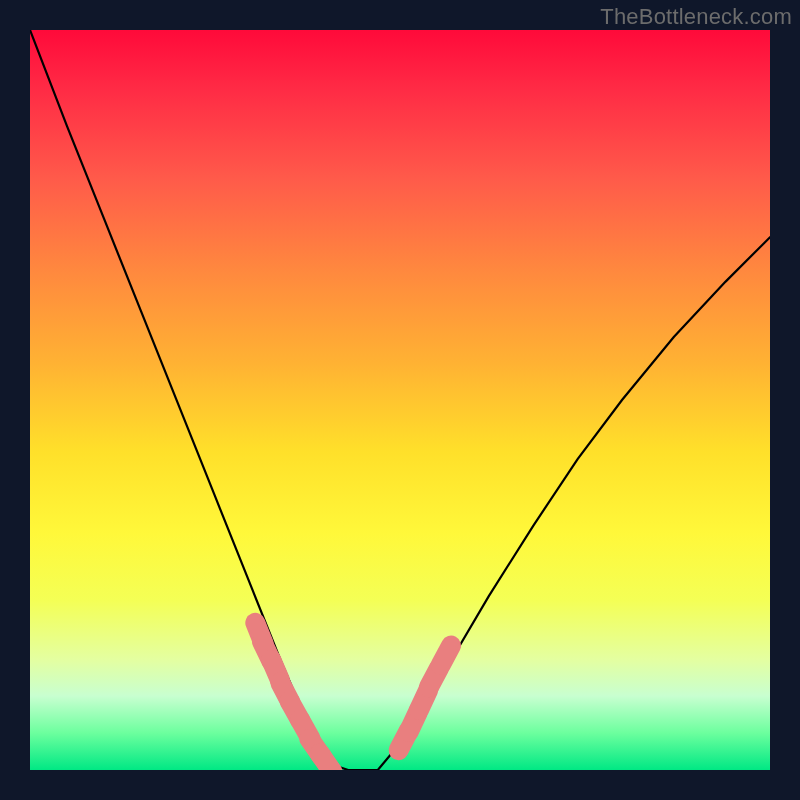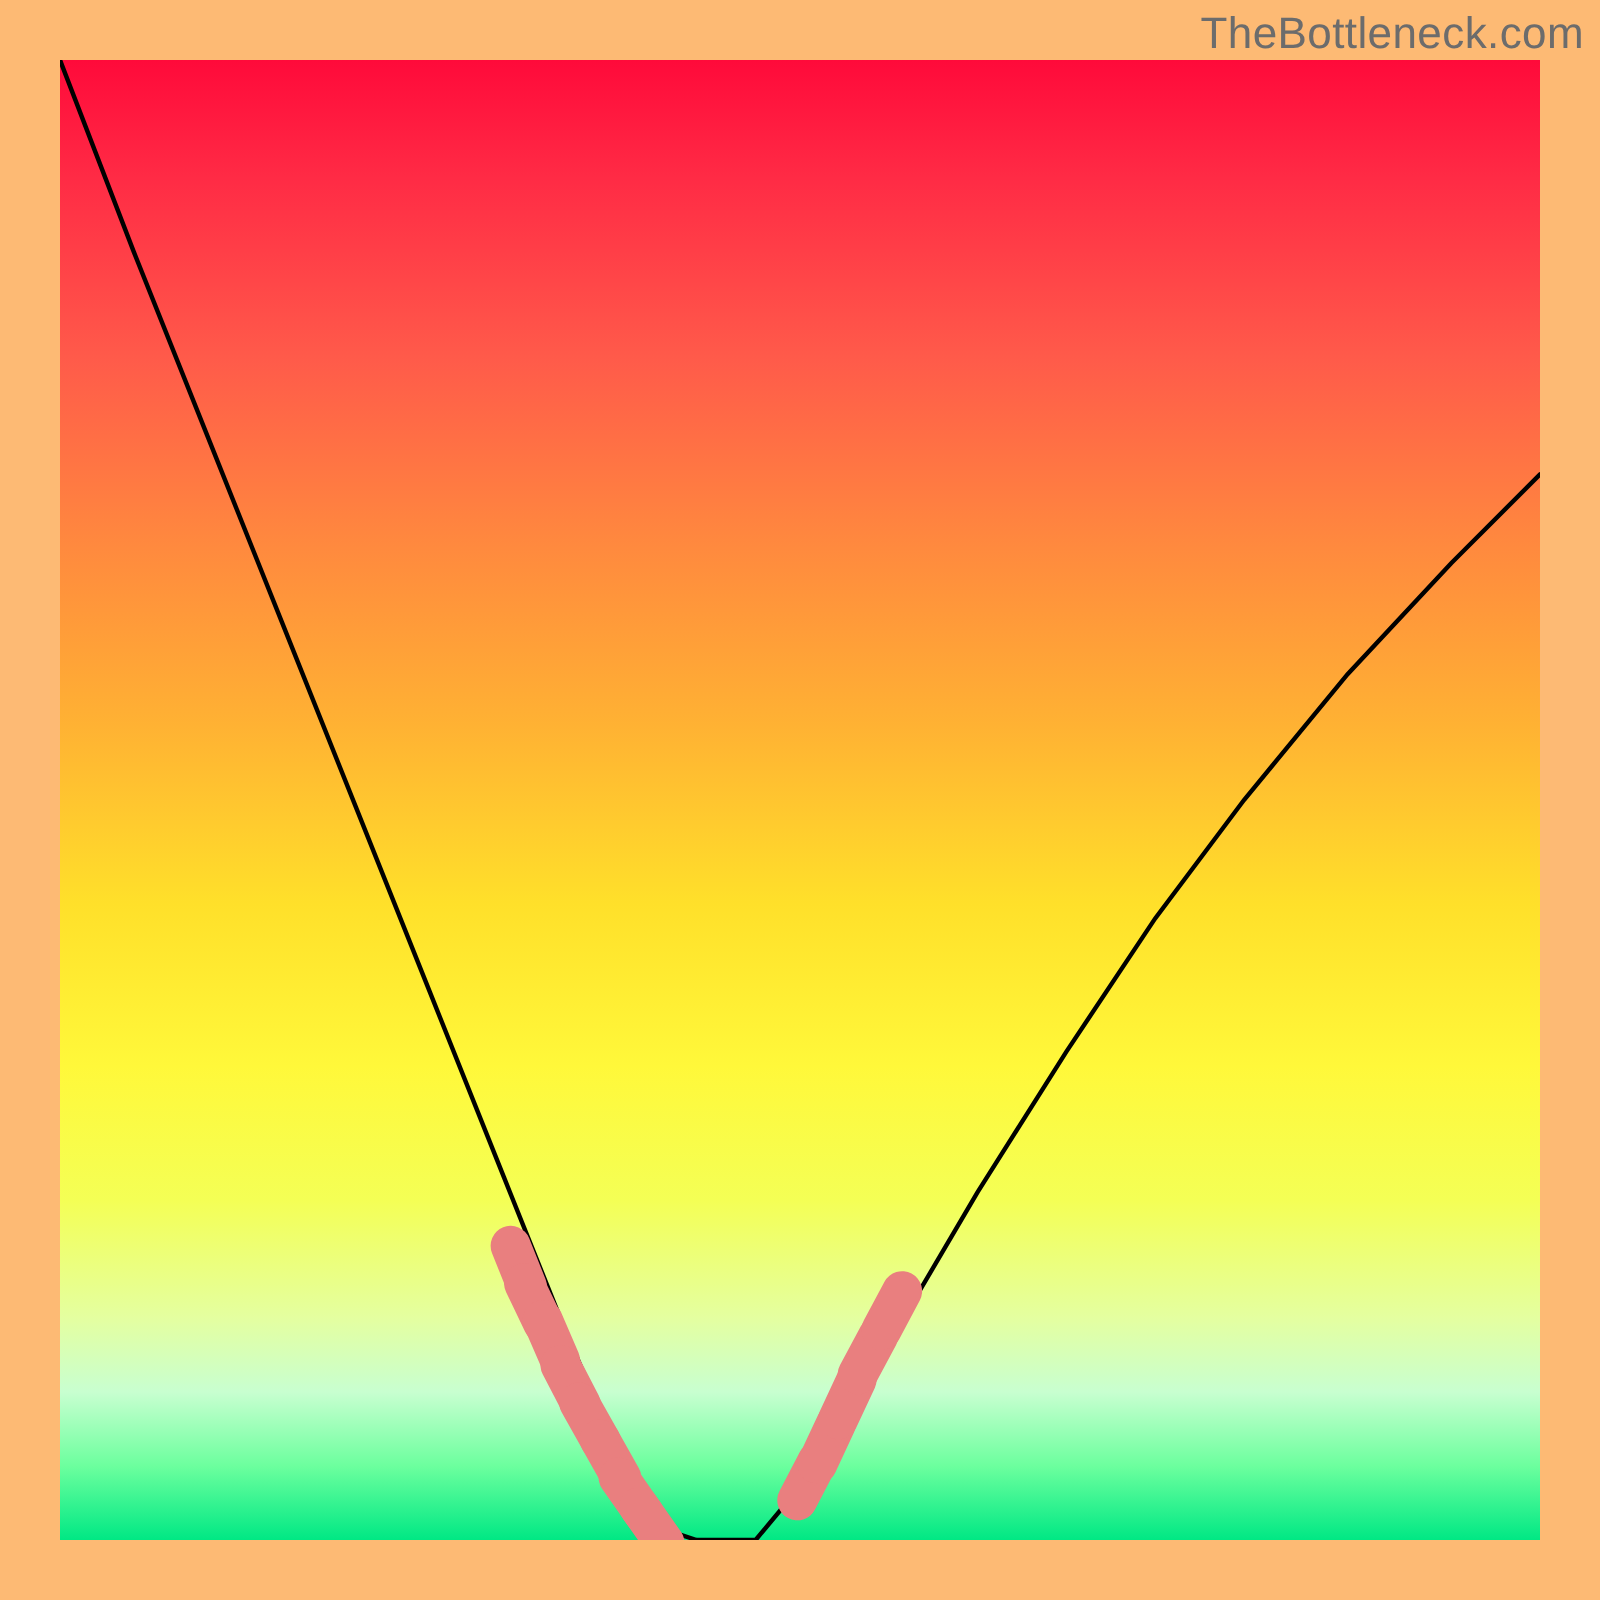--- a/index.html
+++ b/index.html
@@ -10,21 +10,21 @@
     background: #000;
     font-family: Arial, Helvetica, sans-serif;
     overflow: hidden;
   }
   .frame {
     position: absolute;
     top: 0;
     left: 0;
     width: 800px;
     height: 800px;
-    background: #fdba74;
+    background: #0f172a;
   }
   .plot {
     position: absolute;
     top: 30px;
     left: 30px;
     width: 740px;
     height: 740px;
     overflow: hidden;
   }
   .gradient {

